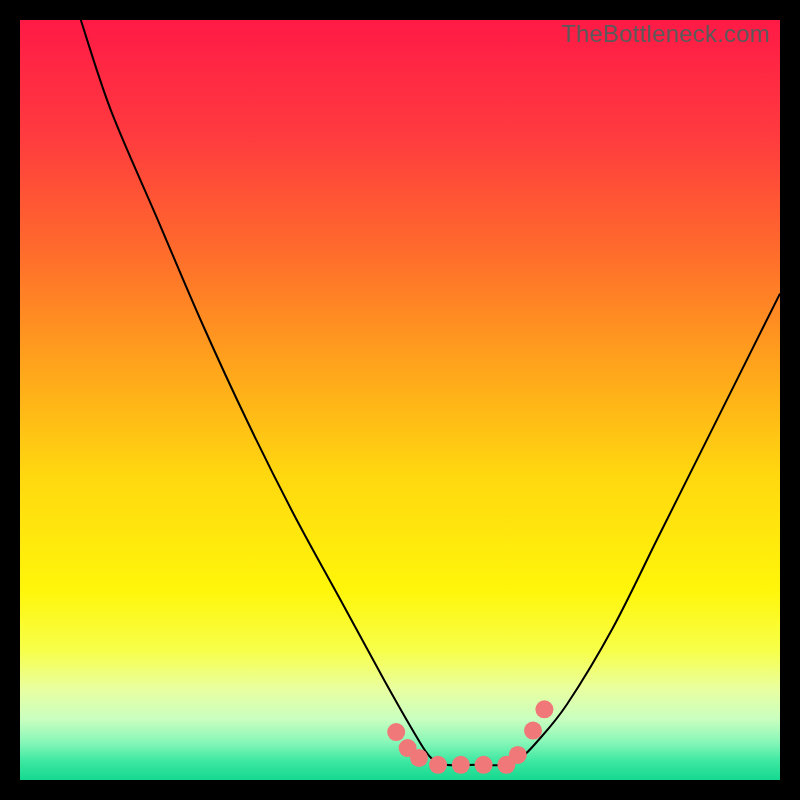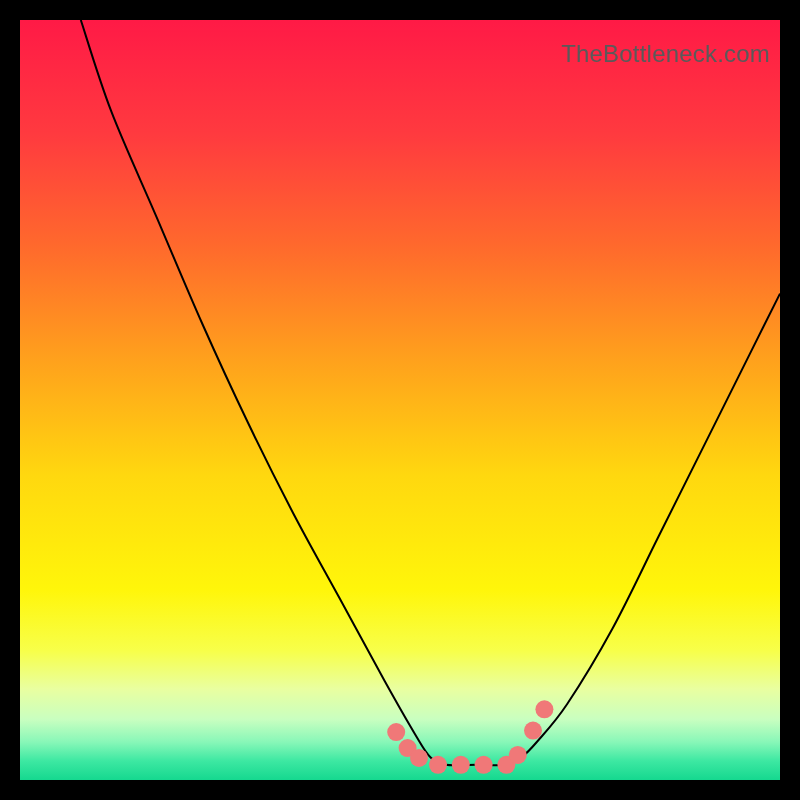--- a/index.html
+++ b/index.html
@@ -27,21 +27,20 @@
   }
   .watermark {
     position: absolute;
     top: 0;
     right: 10px;
     color: #5a5a5a;
     font-size: 24px;
     font-weight: 500;
     letter-spacing: 0.2px;
     user-select: none;
-    margin-top: 20px;
   }
   svg.curves {
     position: absolute;
     left: 0; top: 0;
     width: 760px;
     height: 760px;
   }
 </style>
 </head>
 <body>

